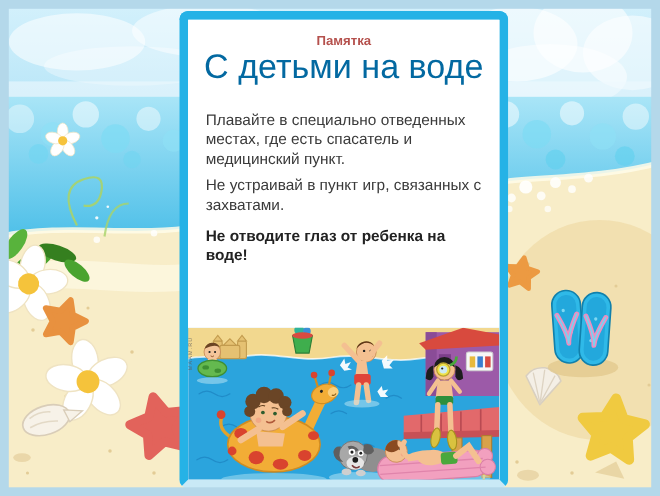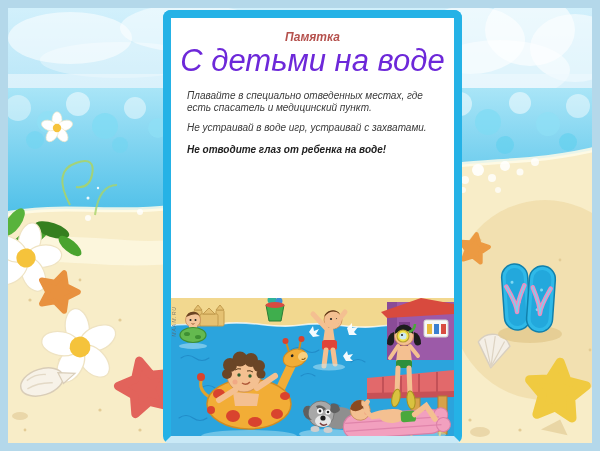--- a/index.html
+++ b/index.html
@@ -2,26 +2,26 @@
 <html><head>
 <meta charset="utf-8">
 <style>
   html,body{margin:0;padding:0;background:#dfeef7;font-family:"Liberation Sans","DejaVu Sans",sans-serif;}
   .stage{position:relative;width:600px;height:451px;overflow:hidden;background:#c2e9f9;}
   .frame{position:absolute;inset:0;border:8px solid #b4d8ea;pointer-events:none;z-index:6;}
   .bg{position:absolute;inset:0;z-index:0;}
   .card{position:absolute;left:163px;top:10px;width:299px;height:434px;box-sizing:border-box;
         background:#ffffff;border:8px solid #25b2e6;border-bottom-color:#c9e9f6;border-radius:8px;
         overflow:hidden;z-index:2;}
-  .card-inner{position:relative;width:100%;height:100%;font-style:italic;}
+  .card-inner{position:relative;width:100%;height:100%;}
   .memo-label{margin:12px 0 0;text-align:center;font-size:12px;font-weight:bold;color:#b5514d;}
-  .memo-title{margin:1px 0 12px;text-align:center;font-size:31px;font-weight:400;color:#6d28d9;
+  .memo-title{margin:1px 0 23px;text-align:center;font-size:31px;font-weight:400;color:#0369a1;
               letter-spacing:0px;line-height:1.05;}
   .rules{padding:0 12px 0 16px;}
-  .rules p{margin:0 0 7px;font-size:10px;line-height:1.26;color:#3a3a3a;}
+  .rules p{margin:0 0 7px;font-size:14px;line-height:1.26;color:#3a3a3a;}
   .rules p.warning{font-weight:bold;color:#222;margin-top:10px;}
   .illustration{position:absolute;left:0;right:0;bottom:0;height:150px;}
   .illustration svg{display:block;width:100%;height:100%;}
   .watermark{position:absolute;left:0px;top:8px;writing-mode:vertical-rl;transform:rotate(180deg);
              font-size:5px;letter-spacing:1px;color:#5f5f5f;opacity:.75;z-index:3;}
 </style>
 </head>
 <body>
 
 <div class="stage">
@@ -191,21 +191,21 @@
     </g>
   </svg>
 
   <div class="card">
     <div class="card-inner">
       <p class="memo-label">Памятка</p>
       <h1 class="memo-title">С детьми на воде</h1>
 
       <div class="rules">
         <p>Плавайте в специально отведенных местах, где есть спасатель и медицинский пункт.</p>
-        <p>Не устраивай в воде игр, устраивай с захватами.</p>
+        <p>Не устраивай в пункт игр, связанных с захватами.</p>
         <p class="warning">Не отводите глаз от ребенка на воде!</p>
       </div>
 
       <div class="illustration">
         <span class="watermark">МААМ.RU</span>
         <svg viewBox="0 0 283 150" preserveAspectRatio="none">
 
           <rect x="0" y="0" width="283" height="150" fill="#2ba4dd"></rect>
 
           <path d="M0,0 H283 V30 C255,34 235,24 210,28 C180,33 160,22 130,27 C100,32 80,21 50,26 C30,29 12,24 0,28 Z" fill="#f2d88f"></path>

